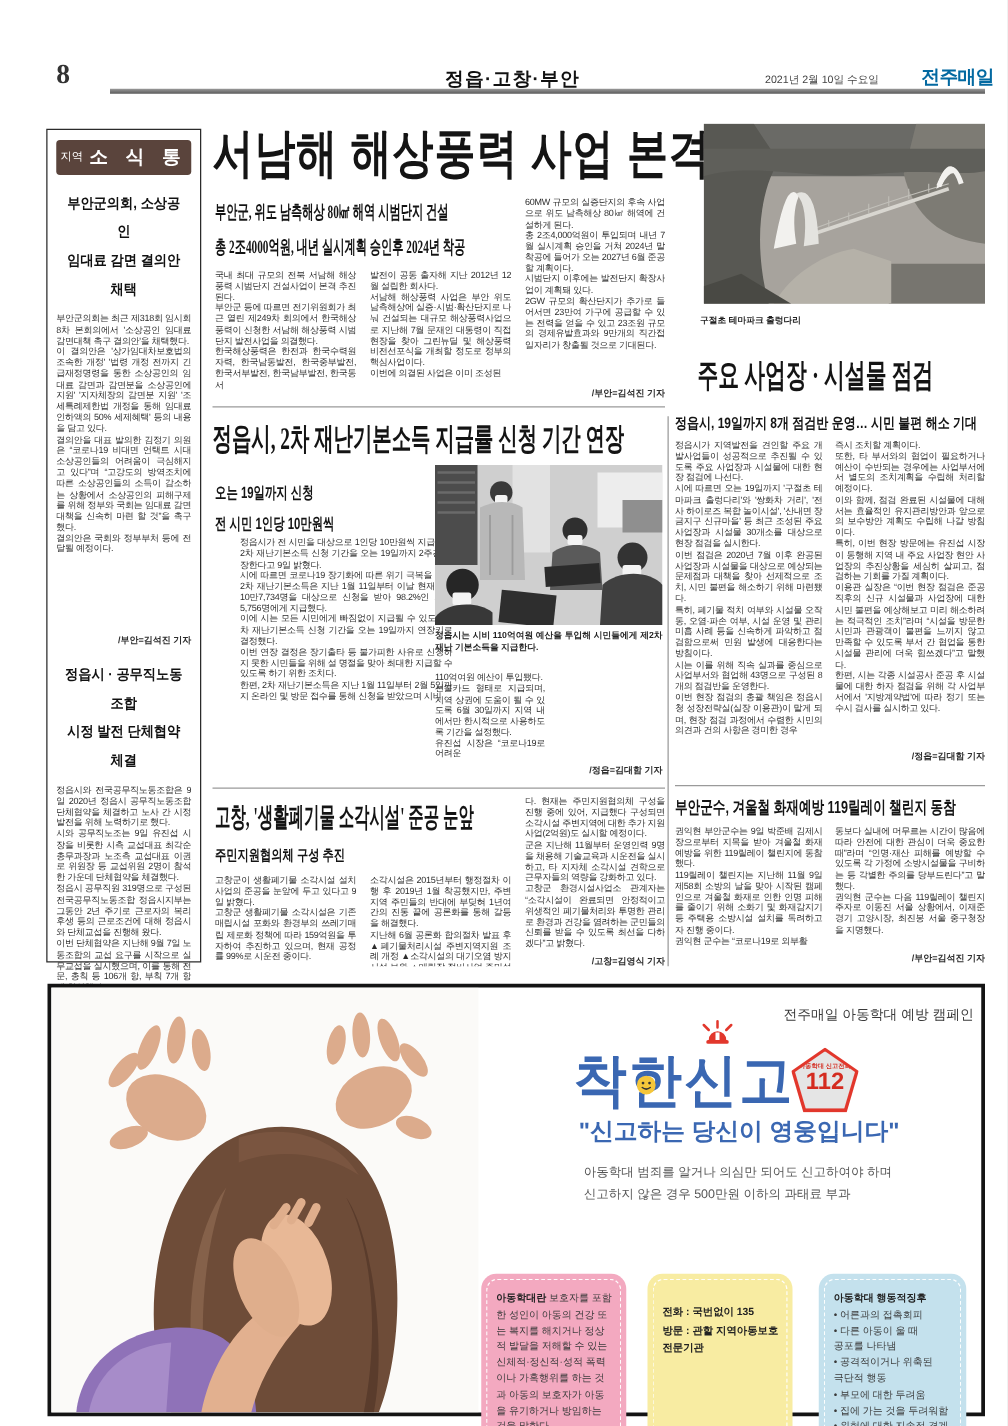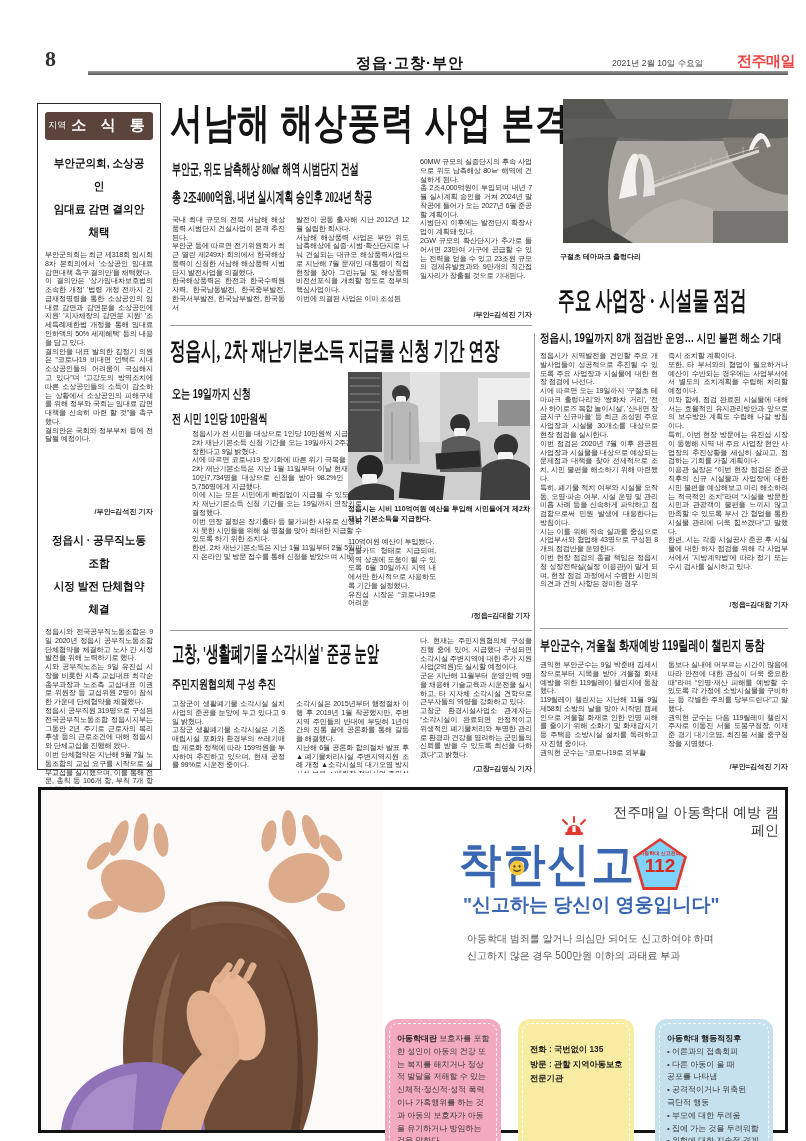--- a/index.html
+++ b/index.html
@@ -3,21 +3,21 @@
 <meta charset="utf-8">
 <style>
   html,body{margin:0;padding:0;background:#e8e8e8;}
   #page{position:relative;width:806px;height:1141px;background:#ffffff;margin:0 auto;
         font-family:"Liberation Sans","DejaVu Sans",sans-serif;color:#222;overflow:hidden;}
   .abs{position:absolute;}
   
   .pgnum{font-family:"Liberation Serif","DejaVu Serif",serif;font-size:22px;font-weight:bold;color:#333;}
   .section-title{font-size:15px;font-weight:900;letter-spacing:1px;text-align:center;color:#111;}
   .date-text{font-size:8.5px;color:#444;}
-  .brand{font-size:15px;font-weight:900;letter-spacing:-0.5px;color:#ef4444;}
+  .brand{font-size:15px;font-weight:900;letter-spacing:-0.5px;color:#0369a1;}
   .hrule{background:linear-gradient(#9a9a9a,#5a5a5a);}
   
   .bt{font-size:7.2px;line-height:1.22;letter-spacing:-0.2px;text-align:justify;
       white-space:pre-line;color:#2d2d2d;overflow:hidden;}
   .byline{font-size:7.2px;font-weight:bold;text-align:right;color:#2d2d2d;}
   .cx{transform-origin:0 0;}
   .serifh{font-family:"Liberation Serif","DejaVu Serif",serif;font-weight:900;color:#141414;white-space:nowrap;}
   .sansh{font-weight:900;color:#141414;white-space:nowrap;}
   .subh{font-family:"Liberation Serif","DejaVu Serif",serif;font-weight:bold;color:#141414;white-space:nowrap;}
   .divline{background:#9a9a9a;}
@@ -28,32 +28,32 @@
   .sbadge .lg{font-size:15px;font-weight:900;letter-spacing:5px;}
   .stitle{font-size:11.5px;font-weight:900;text-align:center;line-height:2.0;white-space:pre-line;
           transform:scaleX(.92);transform-origin:50% 0;color:#111;margin-top:12px;}
   .sbody{margin-top:7px;}
   .sbyline{margin-top:3px;}
   
   .photo{display:block;}
   .cap{font-size:7px;font-weight:bold;line-height:1.4;color:#222;text-align:justify;white-space:pre-line;}
   
   .adbox{border:3px solid #141414;background:#fff;box-sizing:border-box;}
-  .ad-label{font-size:14px;color:#3a3a3a;text-align:right;}
+  .ad-label{font-size:11px;color:#3a3a3a;text-align:right;}
   .ad-title{font-size:46px;font-weight:900;letter-spacing:2px;white-space:nowrap;transform:scaleX(.92);transform-origin:0 0;}
   .ad-slogan{font-size:19px;font-weight:900;white-space:nowrap;}
   .ad-note{font-size:10px;line-height:1.7;color:#555;white-space:pre-line;}
   .ibox{border-radius:12px;box-sizing:border-box;padding:14px 10px 20px 12px;margin-top:36px;}
   .ibox .inner{position:absolute;inset:4px;border:1.5px dashed rgba(255,255,255,.95);border-radius:9px;pointer-events:none;}
   .ibox-txt{font-size:8px;line-height:1.6;color:#3a3a3a;white-space:pre-line;}
   .ibox-lead{font-weight:900;color:#222;}
   .ibox-contact{font-size:8.3px;font-weight:900;color:#222;margin-top:10px;white-space:pre-line;line-height:1.6;}
   .badge{clip-path:polygon(50% 0%,100% 36%,82% 100%,18% 100%,0% 36%);background:#e2372c;}
   .badge .in{position:absolute;inset:3px;clip-path:polygon(50% 0%,100% 36%,82% 100%,18% 100%,0% 36%);
-             background:#7dd3fc;text-align:center;}
+             background:#e5e5e5;text-align:center;}
   .badge .bl{font-size:5px;font-weight:bold;color:#d42b1f;margin-top:10px;line-height:1;}
   .badge .bn{font-size:19px;font-weight:900;color:#d42b1f;line-height:1.1;}
 </style>
 </head>
 <body>
 
 <div id="page">
 
   <div class="abs pgnum" style="left:45px;top:46px;">8</div>
   <div class="abs section-title" style="left:300px;top:54px;width:220px;">정읍·고창·부안</div>
@@ -189,21 +189,21 @@
   <div class="abs bt" style="left:420px;top:637px;width:112px;height:126px;">다. 현재는 주민지원협의체 구성을 진행 중에 있어, 지급했다 구성되면 소각시설 주변지역에 대한 추가 지원사업(2억원)도 실시할 예정이다.
 군은 지난해 11월부터 운영인력 9명을 채용해 기술교육과 시운전을 실시하고, 타 지자체 소각시설 견학으로 근무자들의 역량을 강화하고 있다.
 고창군 환경시설사업소 관계자는 “소각시설이 완료되면 안정적이고 위생적인 폐기물처리와 투명한 관리로 환경과 건강을 염려하는 군민들의 신뢰를 받을 수 있도록 최선을 다하겠다”고 밝혔다.</div>
   <div class="abs byline" style="left:420px;top:764px;width:112px;">/고창=김영식 기자</div>
 
   <div class="abs sansh cx" style="left:540px;top:637px;font-size:14px;transform:scaleX(.72);">부안군수, 겨울철 화재예방 119릴레이 챌린지 동참</div>
   <div class="abs bt" style="left:540px;top:661px;width:118px;height:112px;">권익현 부안군수는 9일 박준배 김제시장으로부터 지목을 받아 겨울철 화재예방을 위한 119릴레이 챌린지에 동참했다.
 119릴레이 챌린지는 지난해 11월 9일 제58회 소방의 날을 맞아 시작된 캠페인으로 겨울철 화재로 인한 인명 피해를 줄이기 위해 소화기 및 화재감지기 등 주택용 소방시설 설치를 독려하고자 진행 중이다.
 권익현 군수는 “코로나19로 외부활</div>
   <div class="abs bt" style="left:668px;top:661px;width:120px;height:100px;">동보다 실내에 머무르는 시간이 많음에 따라 안전에 대한 관심이 더욱 중요한 때”라며 “인명·재산 피해를 예방할 수 있도록 각 가정에 소방시설물을 구비하는 등 각별한 주의를 당부드린다”고 말했다.
-권익현 군수는 다음 119릴레이 챌린지 주자로 이동진 서울 도봉구청장, 이재준 경기 대기오염, 최진봉 서울 중구청장을 지명했다.</div>
+권익현 군수는 다음 119릴레이 챌린지 주자로 이동진 서울 상황에서, 이재준 경기 고양시장, 최진봉 서울 중구청장을 지명했다.</div>
   <div class="abs byline" style="left:668px;top:762px;width:120px;">/부안=김석진 기자</div>
 
   <div class="abs adbox" style="left:38px;top:787px;width:750px;height:346px;">
 
     <div class="abs" style="left:0px;top:0px;width:342px;height:340px;overflow:hidden;">
       <svg width="342" height="340" viewBox="0 0 342 340">
         <rect width="342" height="340" fill="#fbfaf8"></rect>
 
         <g fill="#dcab8c">
           <ellipse cx="92" cy="96" rx="34" ry="24" transform="rotate(28 92 96)"></ellipse>

